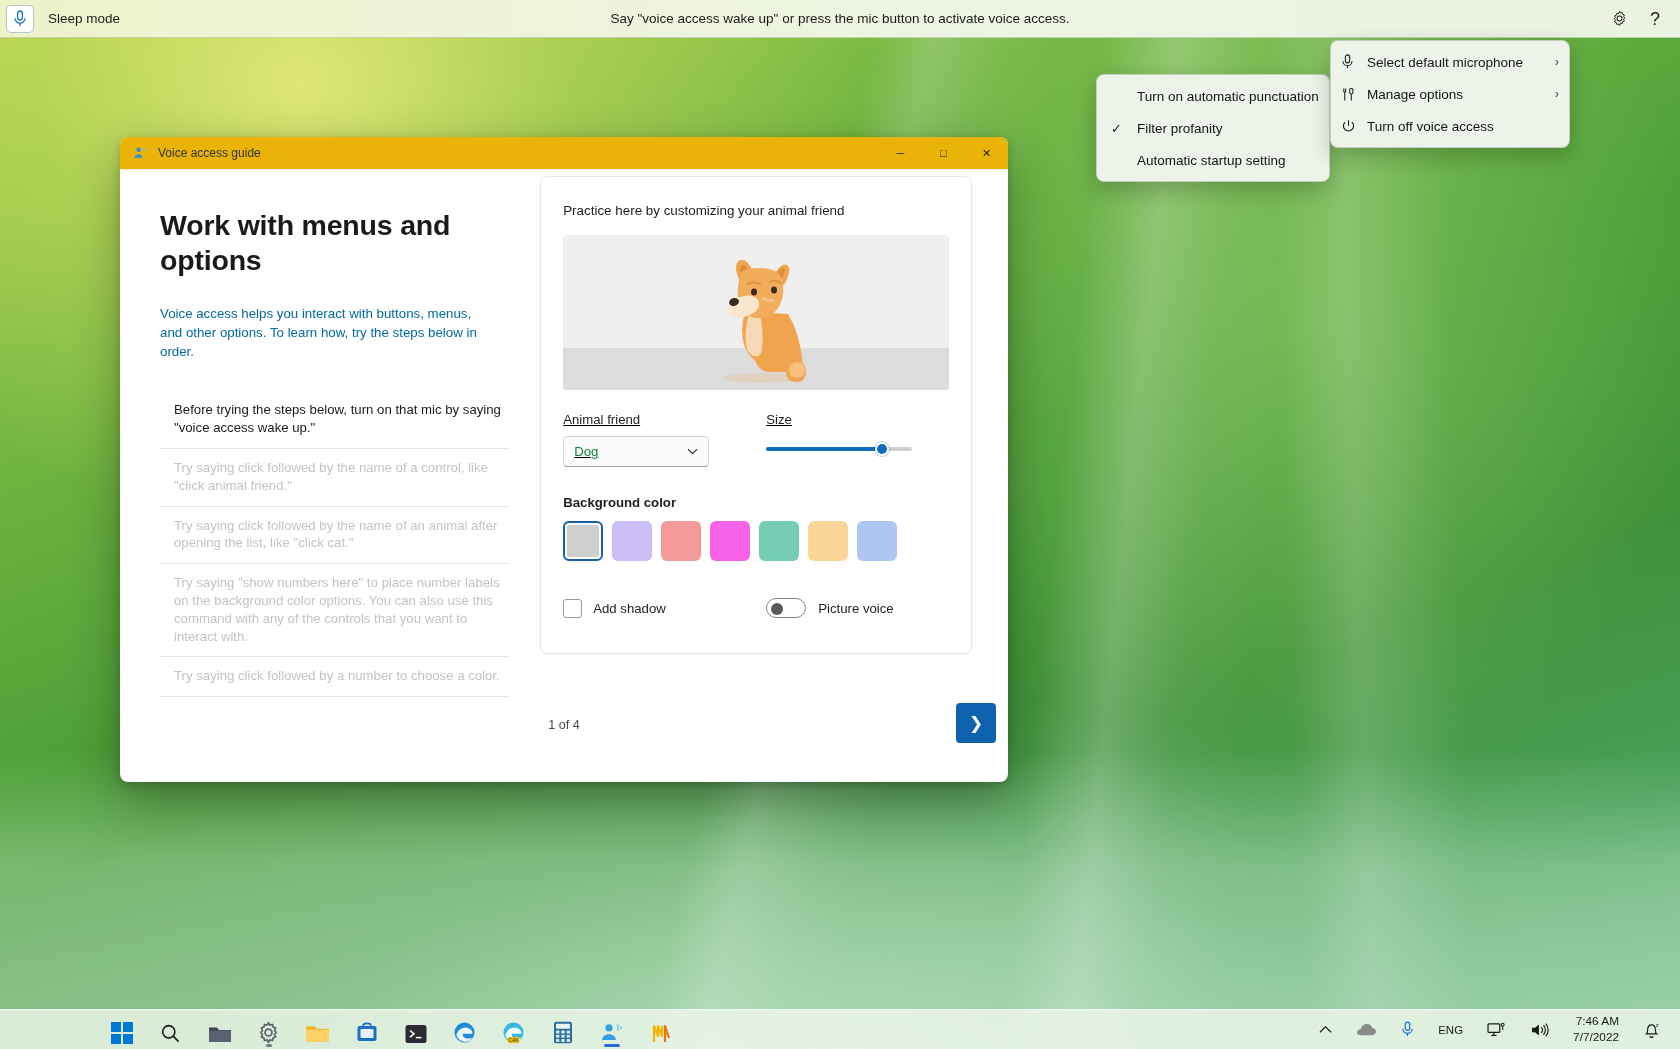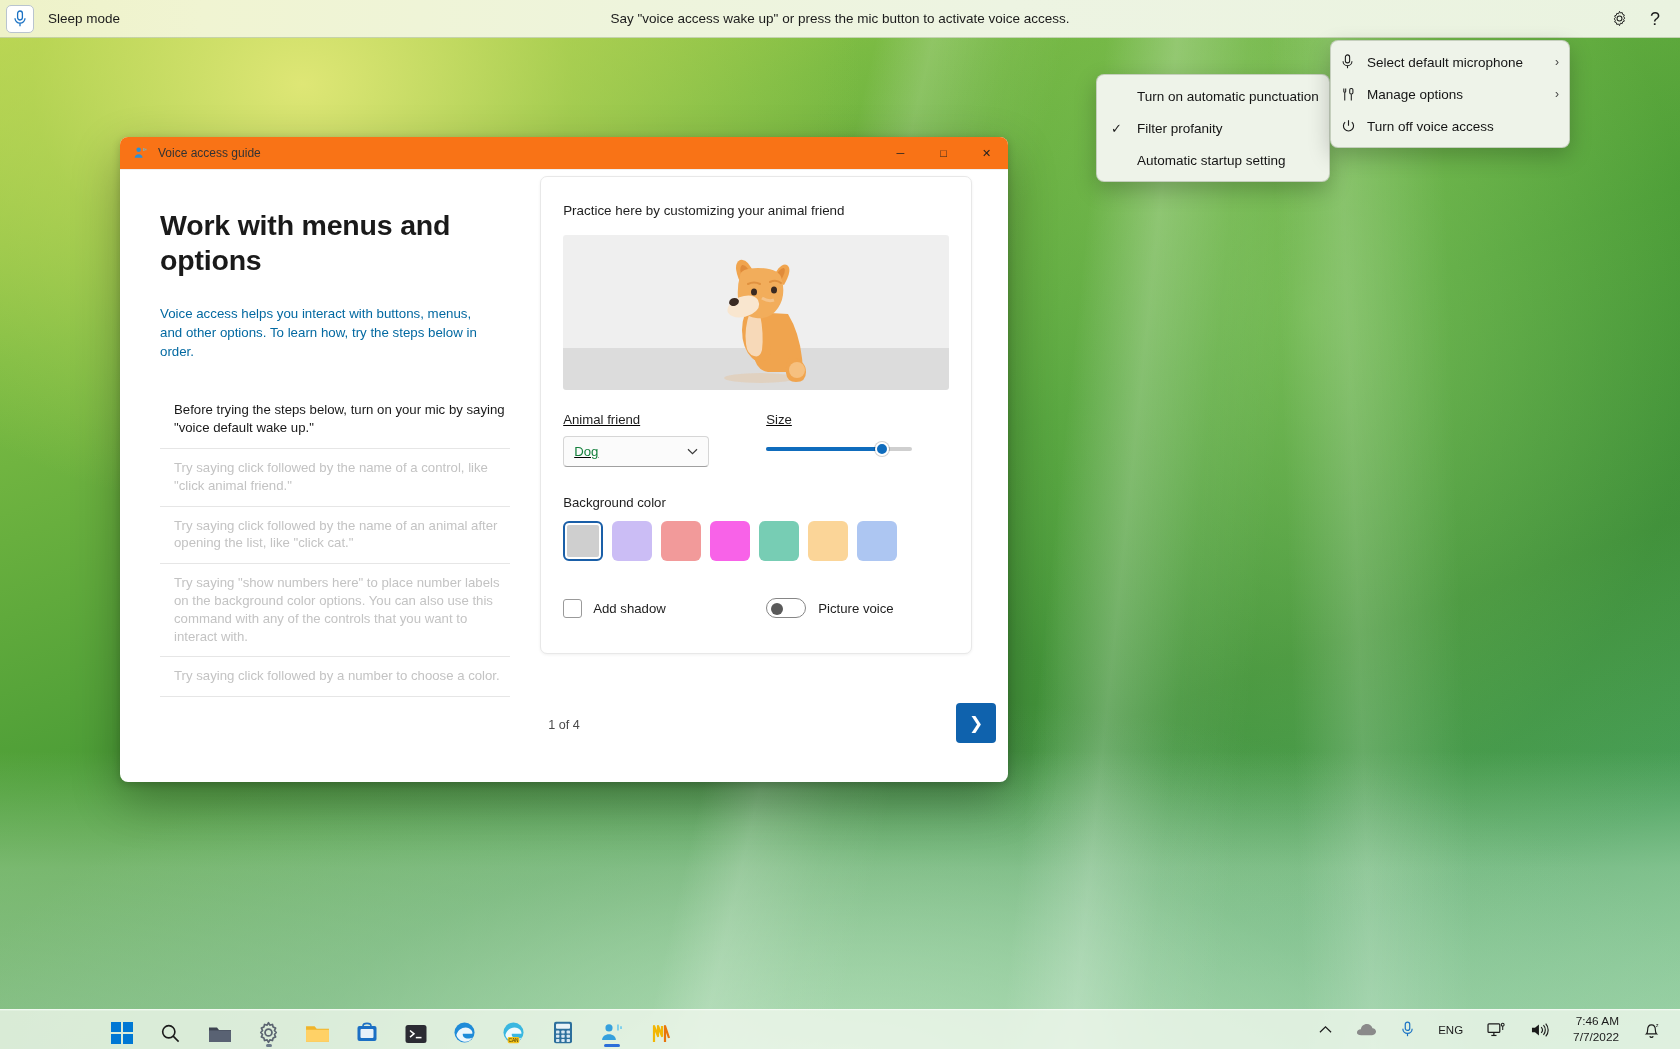--- a/index.html
+++ b/index.html
@@ -92,21 +92,21 @@
   #guide-window {
     position: absolute; left: 120px; top: 137px;
     width: 888px; height: 645px;
     background: #ffffff;
     border-radius: 8px;
     box-shadow: 0 18px 48px rgba(0,0,0,0.30), 0 2px 8px rgba(0,0,0,0.18);
     overflow: hidden;
     z-index: 30;
   }
   #guide-titlebar {
-    height: 33px; background: #f97316;
+    height: 33px; background: #eab308;
     display: flex; align-items: center;
     border-bottom: 1px solid #efefef;
   }
   #guide-app-icon { margin-left: 12px; width: 16px; height: 16px; display:flex; align-items:center; justify-content:center; }
   #guide-title { margin-left: 10px; font-size: 12px; color: #333; }
   .win-btns { margin-left: auto; display: flex; height: 33px; }
   .win-btn {
     width: 43px; height: 33px; display: flex; align-items: center; justify-content: center;
     font-size: 11px; color: #222;
   }
@@ -168,21 +168,21 @@
   #size-slider { position: relative; height: 26px; margin-top: 6px; width: 146px; }
   #slider-track-bg { position: absolute; top: 11px; left: 0; right: 0; height: 4px; background: #cfcfcf; border-radius: 2px; }
   #slider-track-fill { position: absolute; top: 11px; left: 0; width: 79%; height: 4px; background: #0f6cbd; border-radius: 2px; }
   #slider-thumb {
     position: absolute; top: 6px; left: 79%; margin-left: -7px;
     width: 14px; height: 14px; border-radius: 50%;
     background: #0f6cbd; border: 2px solid #ffffff;
     box-shadow: 0 0 0 1px rgba(0,0,0,0.18);
   }
 
-  #bg-color-label { font-size: 13.2px; color: #1e1e1e; margin-top: 28px; }
+  #bg-color-label { font-size: 13.2px; color: #1e1e1e; margin-top: 28px; font-weight: bold; }
   #swatches { display: flex; gap: 9px; margin-top: 11px; }
   .swatch {
     width: 40px; height: 40px; border-radius: 6px;
   }
   .swatch.selected {
     border: 2px solid #1a5fa8;
     box-shadow: inset 0 0 0 2px #ffffff;
   }
 
   #bottom-ctls { display: flex; align-items: center; margin-top: 37px; }
@@ -347,21 +347,21 @@
       <div class="win-btn close">✕</div>
     </div>
   </div>
 
   <div id="guide-body">
 
     <div id="left-col">
       <div id="guide-heading">Work with menus and options</div>
       <div id="guide-intro">Voice access helps you interact with buttons, menus, and other options. To learn how, try the steps below in order.</div>
       <div id="steps">
-        <div class="step-row active">Before trying the steps below, turn on your mic by saying "voice default wake up."</div>
+        <div class="step-row active">Before trying the steps below, turn on that mic by saying "voice access wake up."</div>
         <div class="step-row muted">Try saying click followed by the name of a control, like "click animal friend."</div>
         <div class="step-row muted">Try saying click followed by the name of an animal after opening the list, like "click cat."</div>
         <div class="step-row muted">Try saying "show numbers here" to place number labels on the background color options. You can also use this command with any of the controls that you want to interact with.</div>
         <div class="step-row muted">Try saying click followed by a number to choose a color.</div>
       </div>
     </div>
 
     <div id="practice-card">
       <div id="practice-title">Practice here by customizing your animal friend</div>
 

